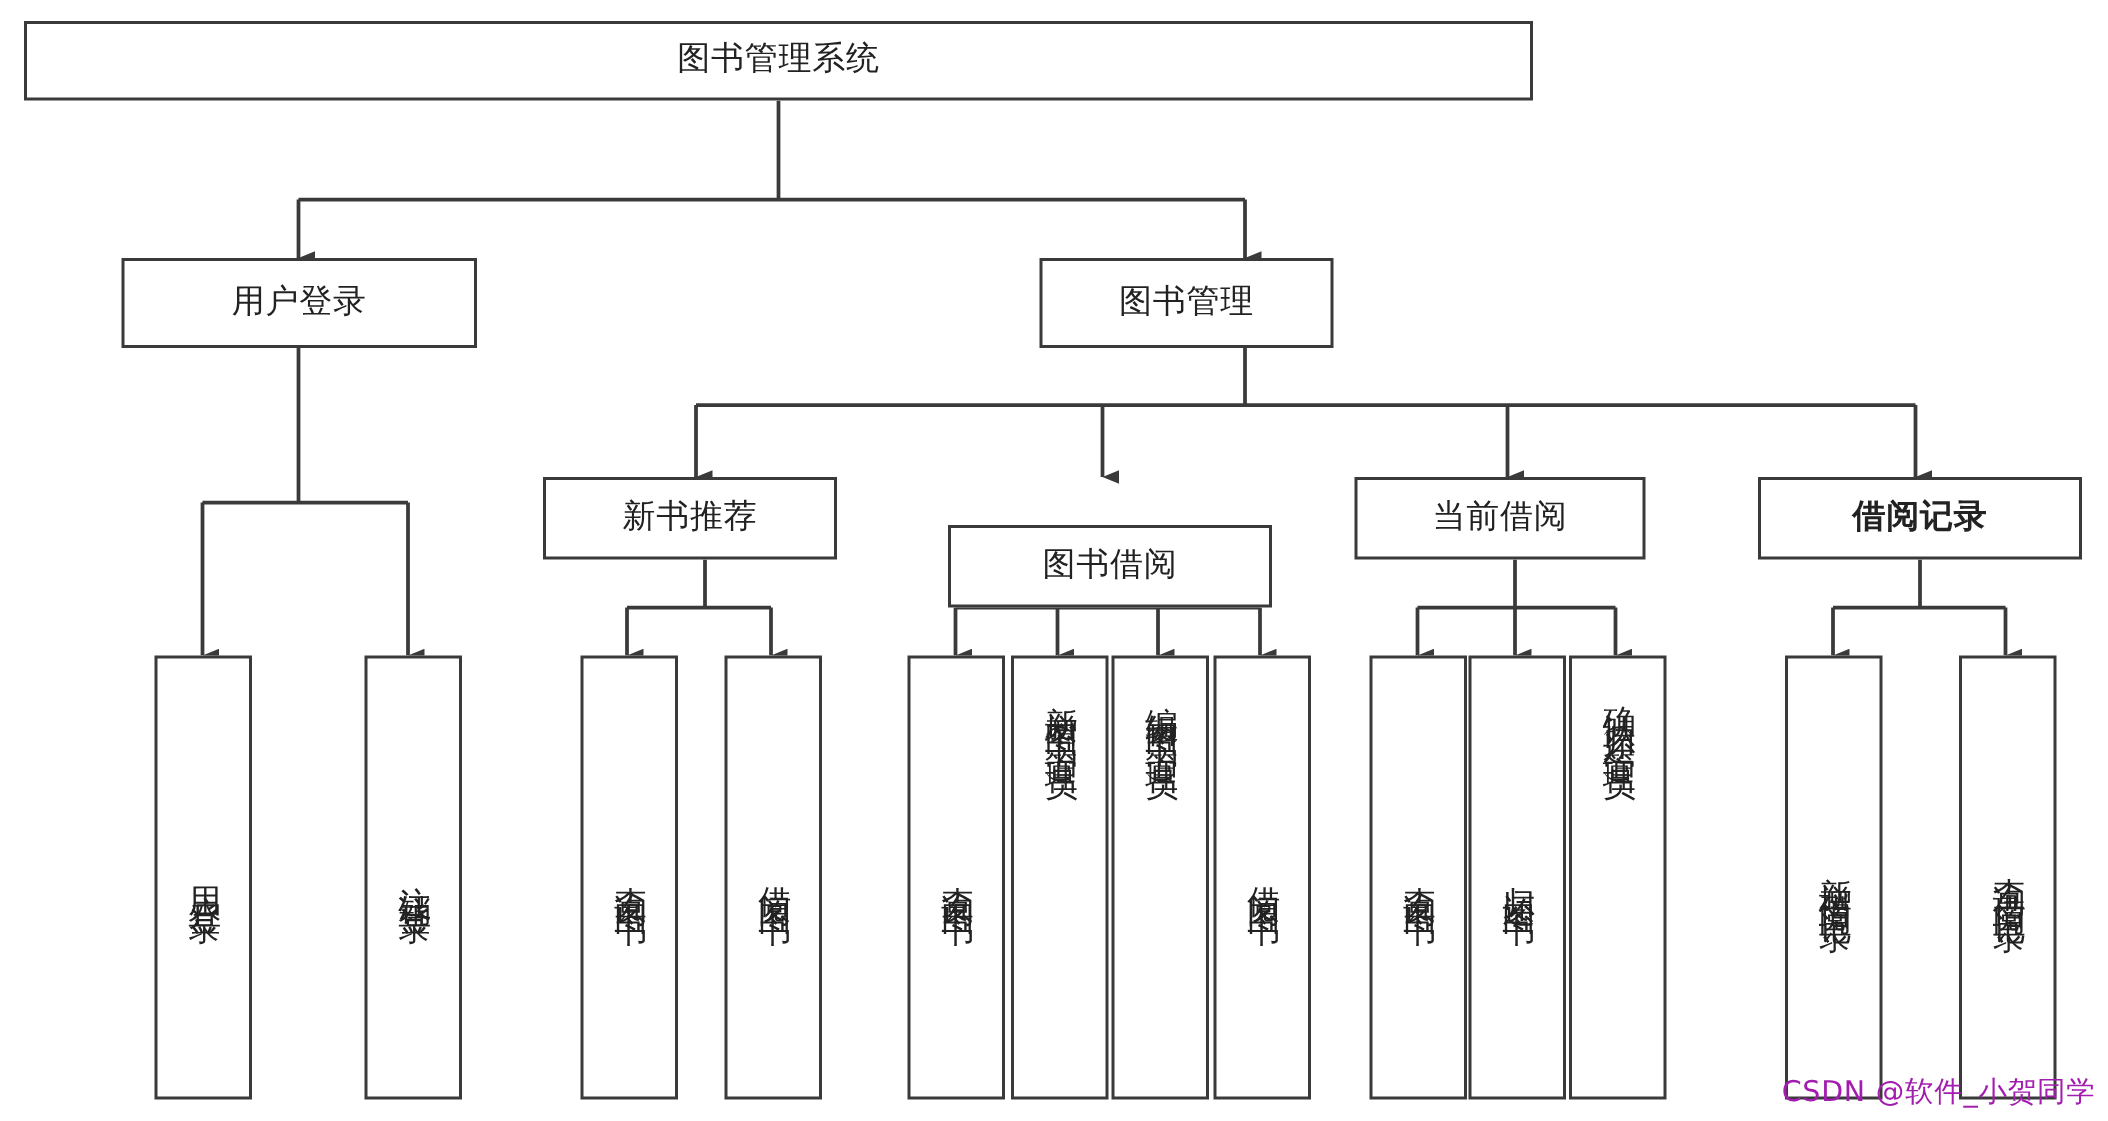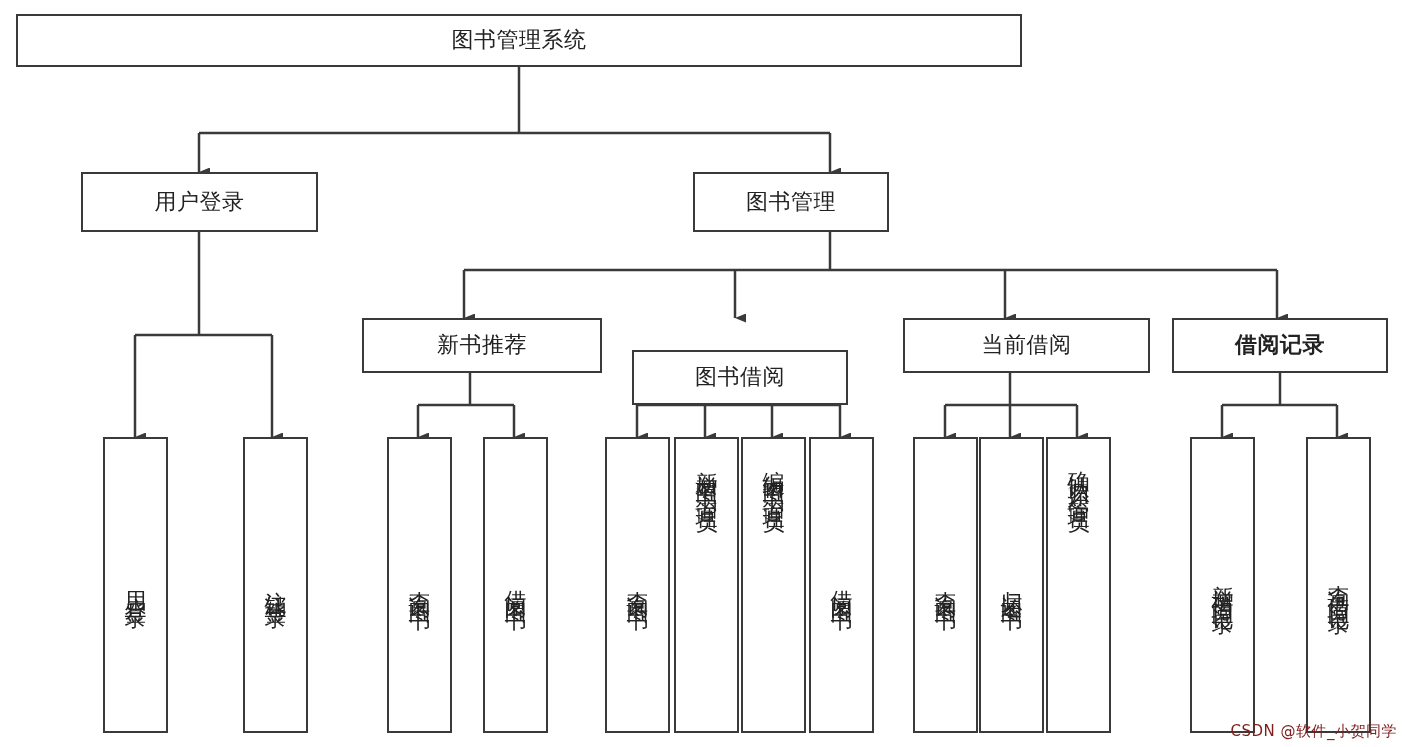--- a/index.html
+++ b/index.html
@@ -57,22 +57,22 @@
     padding-top: 14px;
   }
   .leaf-box.centered {
     align-items: center;
     padding-top: 0;
   }
   .watermark {
     position: absolute;
     right: 8px;
     bottom: 6px;
-    font-size: 15px;
-    color: #7f1d1d;
+    font-size: 19px;
+    color: #a21caf;
     white-space: nowrap;
     letter-spacing: 0.5px;
   }
 </style>
 </head>
 <body>
 
 <div id="diagram-root">
 
   <svg class="diagram-canvas" viewBox="0 0 1405 747">
@@ -122,27 +122,27 @@
     <span class="node-label-h">图书管理系统</span>
   </div>
 
   <div class="node-box" id="node-l2-0" style="left: 81px; top: 172px; width: 237px; height: 60px;">
     <span class="node-label-h">用户登录</span>
   </div>
   <div class="node-box" id="node-l2-1" style="left: 681px; top: 172px; width: 196px; height: 60px; margin-left: 12px;">
     <span class="node-label-h">图书管理</span>
   </div>
 
-  <div class="node-box" id="node-l3-0" style="left: 362px; top: 318px; width: 240px; height: 55px;">
+  <div class="node-box" id="node-l3-0" style="left: 362px; top: 318px; width: 196px; height: 55px;">
     <span class="node-label-h">新书推荐</span>
   </div>
   <div class="node-box" id="node-l3-1" style="left: 632px; top: 318px; width: 216px; height: 55px; margin-top: 32px;">
     <span class="node-label-h">图书借阅</span>
   </div>
-  <div class="node-box" id="node-l3-2" style="left: 903px; top: 318px; width: 247px; height: 55px;">
+  <div class="node-box" id="node-l3-2" style="left: 903px; top: 318px; width: 194px; height: 55px;">
     <span class="node-label-h">当前借阅</span>
   </div>
   <div class="node-box" id="node-l3-3" style="left: 1172px; top: 318px; width: 216px; height: 55px; font-weight: bold;">
     <span class="node-label-h">借阅记录</span>
   </div>
 
   <div class="node-box leaf-box centered" id="node-leaf-0" style="left: 103px; top: 437px; width: 65px; height: 296px;">
     <span class="node-label-v">用户登录</span>
   </div>
   <div class="node-box leaf-box centered" id="node-leaf-1" style="left: 243px; top: 437px; width: 65px; height: 296px;">

